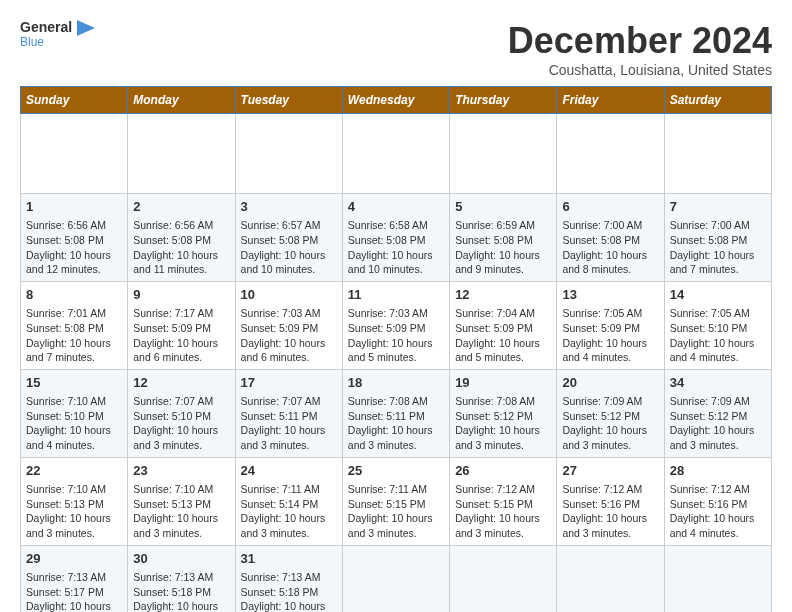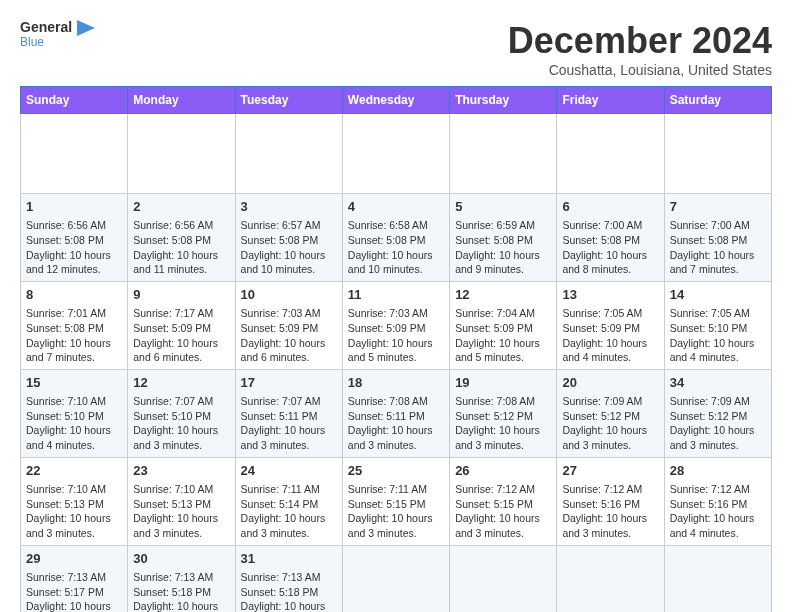--- a/index.html
+++ b/index.html
@@ -65,21 +65,21 @@
       font-weight: bold;
       display: block;
       margin-bottom: 2px;
     }
     tr:nth-child(even) td {
       background-color: #f2f7fc;
     }
     tr:nth-child(odd) td {
       background-color: #ffffff;
     }
-    th { background-color: #8b5cf6; }
+    th { background-color: #a16207; font-style: italic; }
   </style>
 </head>
 <body>
 
 <div class="header">
   <div class="logo">
   <div style="line-height:1.1;">
     <div style="font-size:14px;font-weight:bold;color:#333;text-align:right;">General
       <svg width="18" height="16" viewBox="0 0 18 16" style="vertical-align:middle;margin-left:1px;">
         <polygon points="0,0 18,8 0,16" fill="#4a90d9"></polygon>

